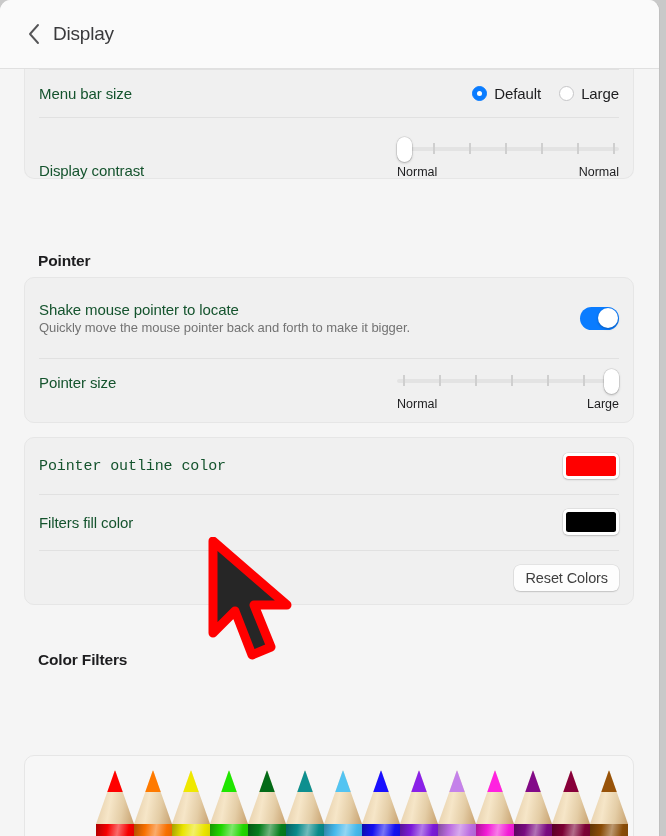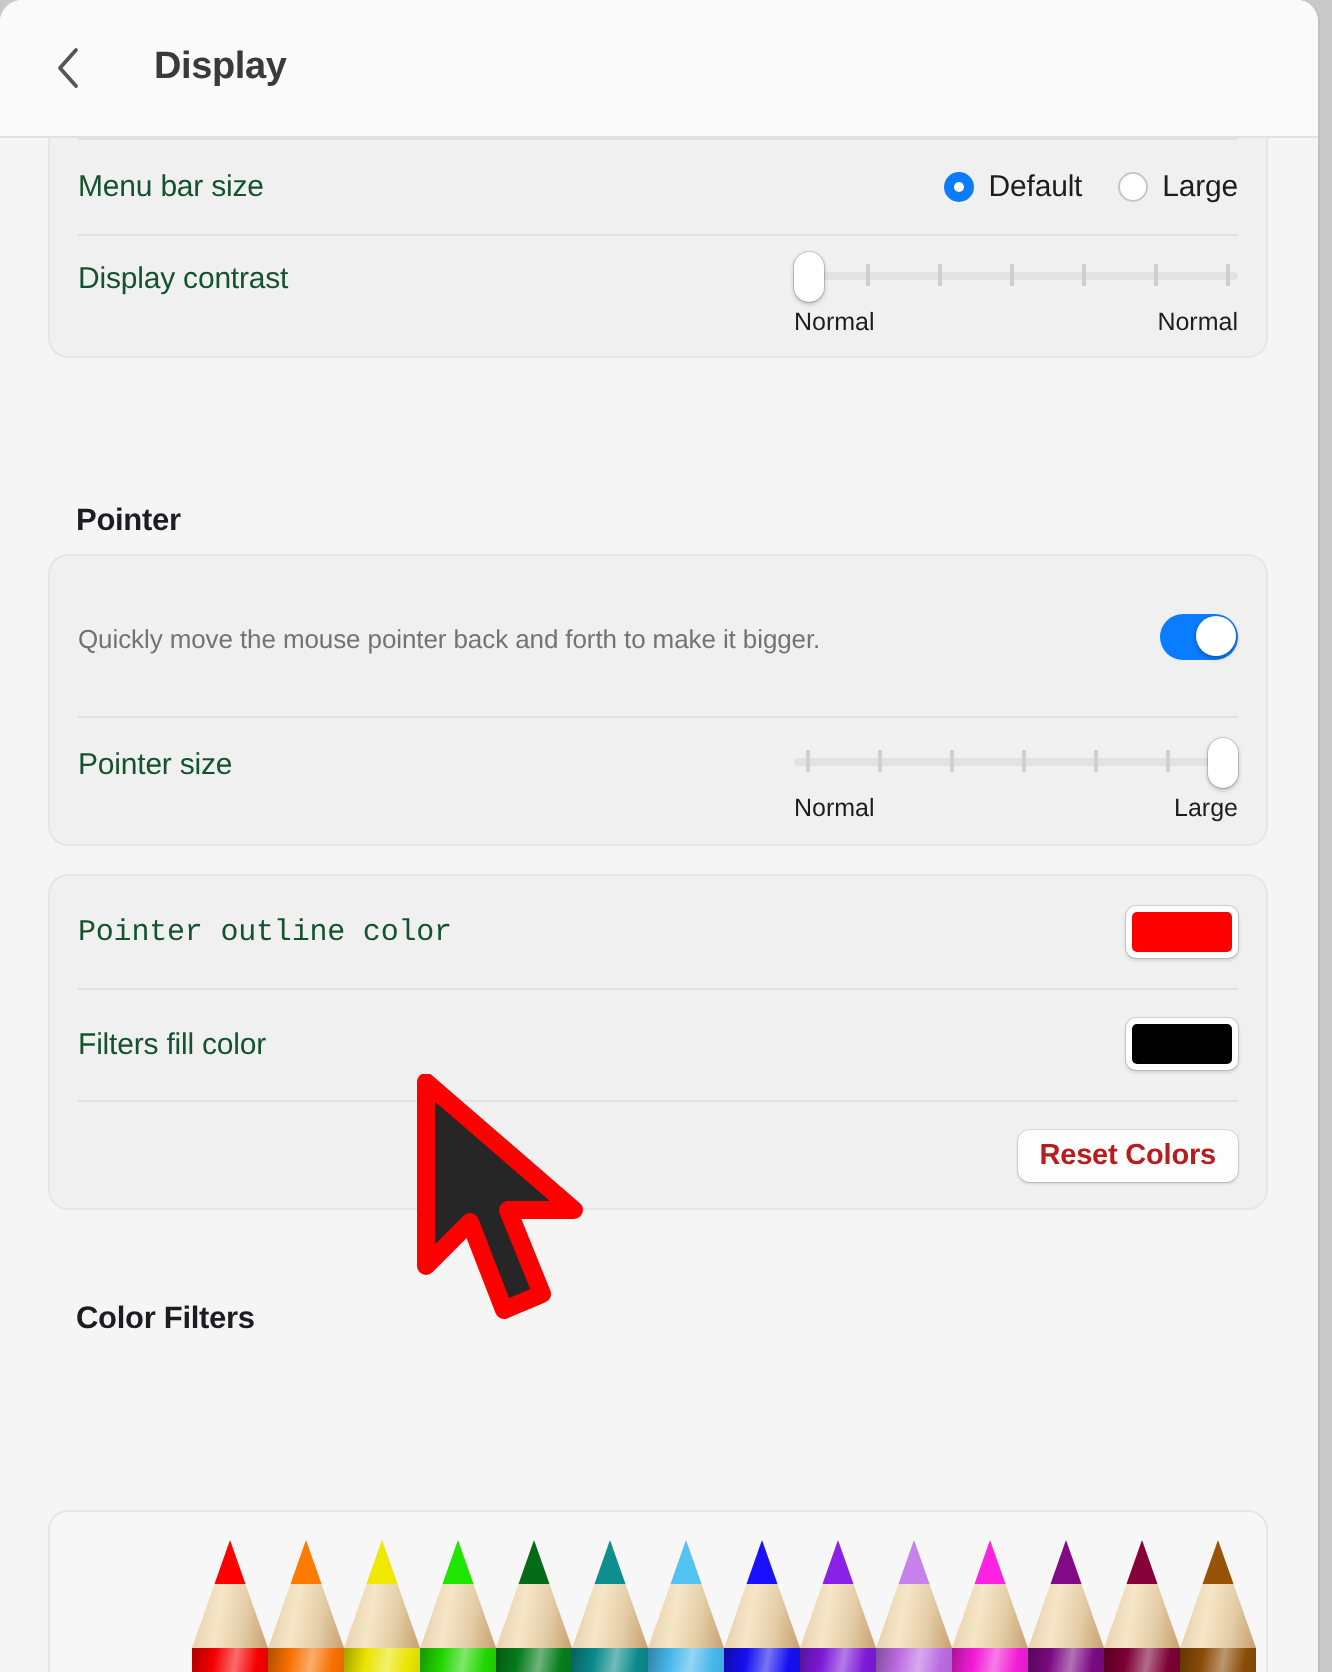--- a/index.html
+++ b/index.html
@@ -27,22 +27,22 @@
     border-bottom: 1px solid #e0e0e0;
     display: flex; align-items: center;
   }
   #back-btn {
     width: 34px; height: 34px; margin-left: 17px;
     display: flex; align-items: center; justify-content: center;
     cursor: pointer; background: none; border: none;
   }
   #back-btn svg { display: block; }
   #page-title {
-    font-size: 19px; font-weight: bold; color: #3a3a3c;
-    margin-left: 26px; letter-spacing: -0.2px;
+    font-size: 19px; font-weight: normal; color: #3a3a3c;
+    margin-left: 2px; letter-spacing: -0.2px;
   }
   
   #scroll {
     position: absolute; left: 0; top: 69px;
     width: 660px; height: 767px;
     background: #f5f5f5;
     overflow: hidden;
   }
   .card {
     position: absolute;
@@ -128,27 +128,26 @@
     background: #fff; padding: 3px;
     box-shadow: 0 0 0 0.5px rgba(0,0,0,0.12), 0 1px 2px rgba(0,0,0,0.16);
     cursor: pointer;
   }
   .color-well .swatch {
     width: 100%; height: 100%; border-radius: 2.5px;
   }
   
   .push-btn {
     background: #fdfdfd; border-radius: 6px;
-    font-size: 14.5px; color: #b91c1c;
+    font-size: 14.5px; color: #404040;
     padding: 5px 11px;
     box-shadow: 0 0 0 0.5px rgba(0,0,0,0.1), 0 1px 1.5px rgba(0,0,0,0.14);
     cursor: pointer; border: none;
     font-family: "Liberation Sans", sans-serif;
     letter-spacing: -0.1px;
-    font-weight: bold;
   }
   
   #image-card {
     position: absolute; left: 24px; top: 686px;
     width: 610px; height: 160px;
     background: #f7f7f7;
     border: 1px solid #e6e6e6;
     border-radius: 10px;
     overflow: hidden;
   }
@@ -208,21 +207,21 @@
           </div>
           <div class="radio-item">
             <span class="radio"></span>
             <span class="radio-label">Large</span>
           </div>
         </div>
       </div>
 
       <div class="divider" style="top:58px;"></div>
 
-      <div class="row" style="height:62px; align-items:flex-start; padding-top:12px;">
+      <div class="row" style="height:62px; align-items:flex-end; padding-top:12px;">
         <span class="row-label" style="margin-top:2px;">Display contrast</span>
         <span class="spacer"></span>
         <div class="slider-wrap">
           <div class="slider-track-area">
             <div class="slider-line"></div>
             <div class="tick" style="left:36px;"></div>
             <div class="tick" style="left:72px;"></div>
             <div class="tick" style="left:108px;"></div>
             <div class="tick" style="left:144px;"></div>
             <div class="tick" style="left:180px;"></div>
@@ -236,20 +235,21 @@
         </div>
       </div>
     </div>
 
     <div class="section-title" style="top:183px;">Pointer</div>
 
     <div class="card" style="top:208px; height:146px;">
 
       <div class="row" style="height:80px;">
         <div>
+          <div class="row-label">Shake mouse pointer to locate</div>
           <div class="row-sub">Quickly move the mouse pointer back and forth to make it bigger.</div>
         </div>
         <span class="spacer"></span>
         <div class="toggle">
           <div class="toggle-knob"></div>
         </div>
       </div>
 
       <div class="divider" style="top:80px;"></div>
 

